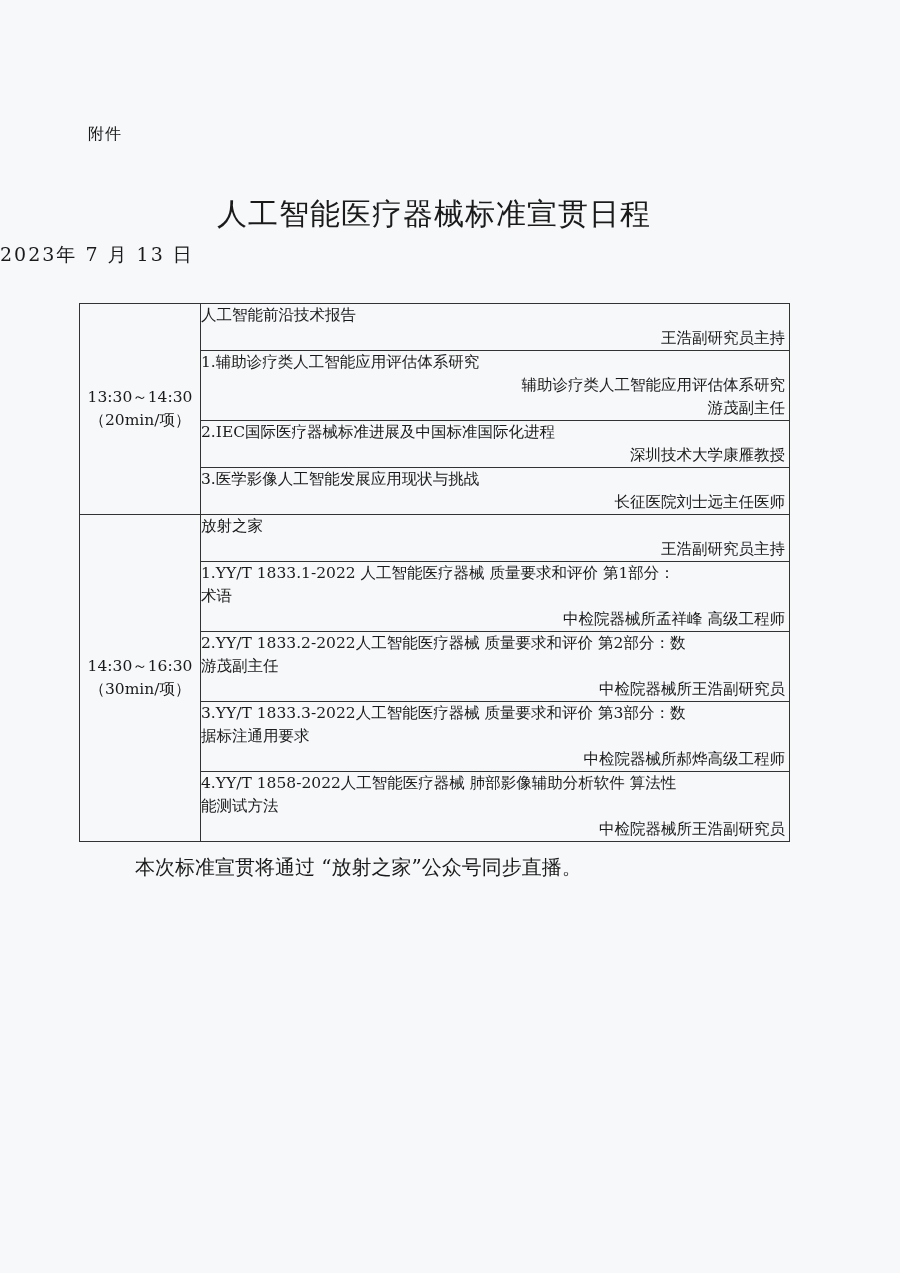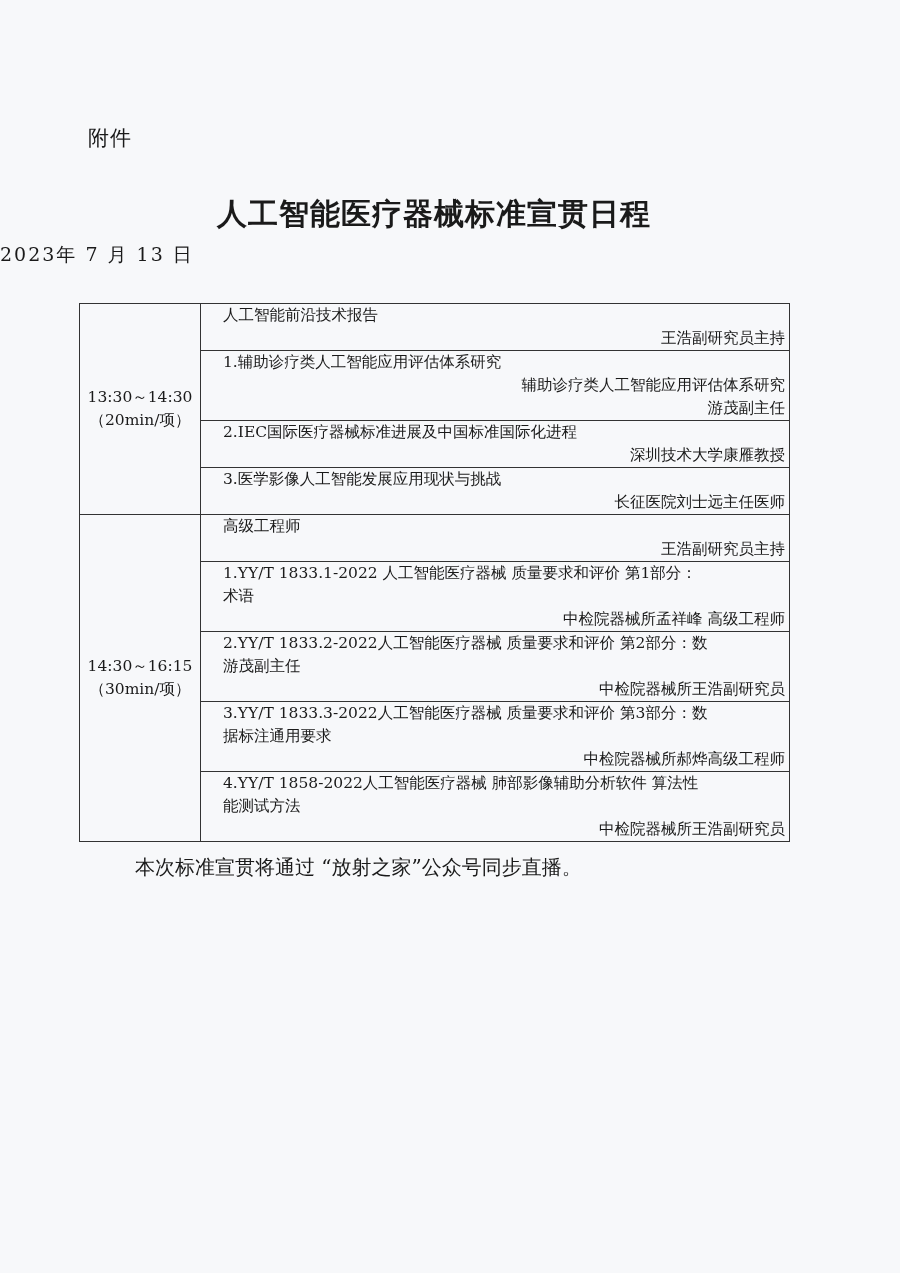--- a/index.html
+++ b/index.html
@@ -7,42 +7,42 @@
     width: 900px; height: 1273px;
     background: #f7f8fa;
     font-family: "DejaVu Serif", "Liberation Serif", serif;
     color: #1a1a1a;
     position: relative;
     overflow: hidden;
   }
   .attach {
     position: absolute; left: 88px; top: 124px;
     font-family: Liberation Mono, monospace;
-    font-size: 21px; letter-spacing: 1px;
+    font-size: 16px; letter-spacing: 1px;
   }
   .title {
     position: absolute; left: 0; width: 868px; top: 194px;
     text-align: center;
-    font-size: 30px; font-weight: bold; letter-spacing: 1px;
+    font-size: 30px; font-weight: normal; letter-spacing: 1px;
   }
   .date {
     position: absolute; left: 0; width: 868px; top: 242px;
     font-size: 19px; letter-spacing: 2px;
   }
   table.sched {
     position: absolute; left: 79px; top: 303px;
     width: 711px;
     border-collapse: collapse;
     font-size: 15.5px;
     line-height: 23px;
   }
   table.sched td {
     border: 1.5px solid #333;
     vertical-align: top;
-    padding: 0 4px 0 22px;
+    padding: 0 4px 0 0;
   }
   td.time {
     width: 120px;
     text-align: center;
     vertical-align: middle !important;
     padding: 0 !important;
   }
   .t-line { display: block; }
   .left { display: block; text-align: left; }
   .right { display: block; text-align: right; }
@@ -86,25 +86,25 @@
     </tr>
     <tr>
       <td>
         <span class="left">3.医学影像人工智能发展应用现状与挑战</span>
         <span class="right">长征医院刘士远主任医师</span>
       </td>
     </tr>
 
     <tr>
       <td class="time" rowspan="5">
-        <span class="t-line">14:30～16:15</span>
+        <span class="t-line">14:30～16:30</span>
         <span class="t-line">（30min/项）</span>
       </td>
       <td>
-        <span class="left">高级工程师</span>
+        <span class="left">放射之家</span>
         <span class="right">王浩副研究员主持</span>
       </td>
     </tr>
     <tr>
       <td>
         <span class="left">1.YY/T 1833.1-2022 人工智能医疗器械 质量要求和评价 第1部分：</span>
         <span class="left">术语</span>
         <span class="right">中检院器械所孟祥峰 高级工程师</span>
       </td>
     </tr>

